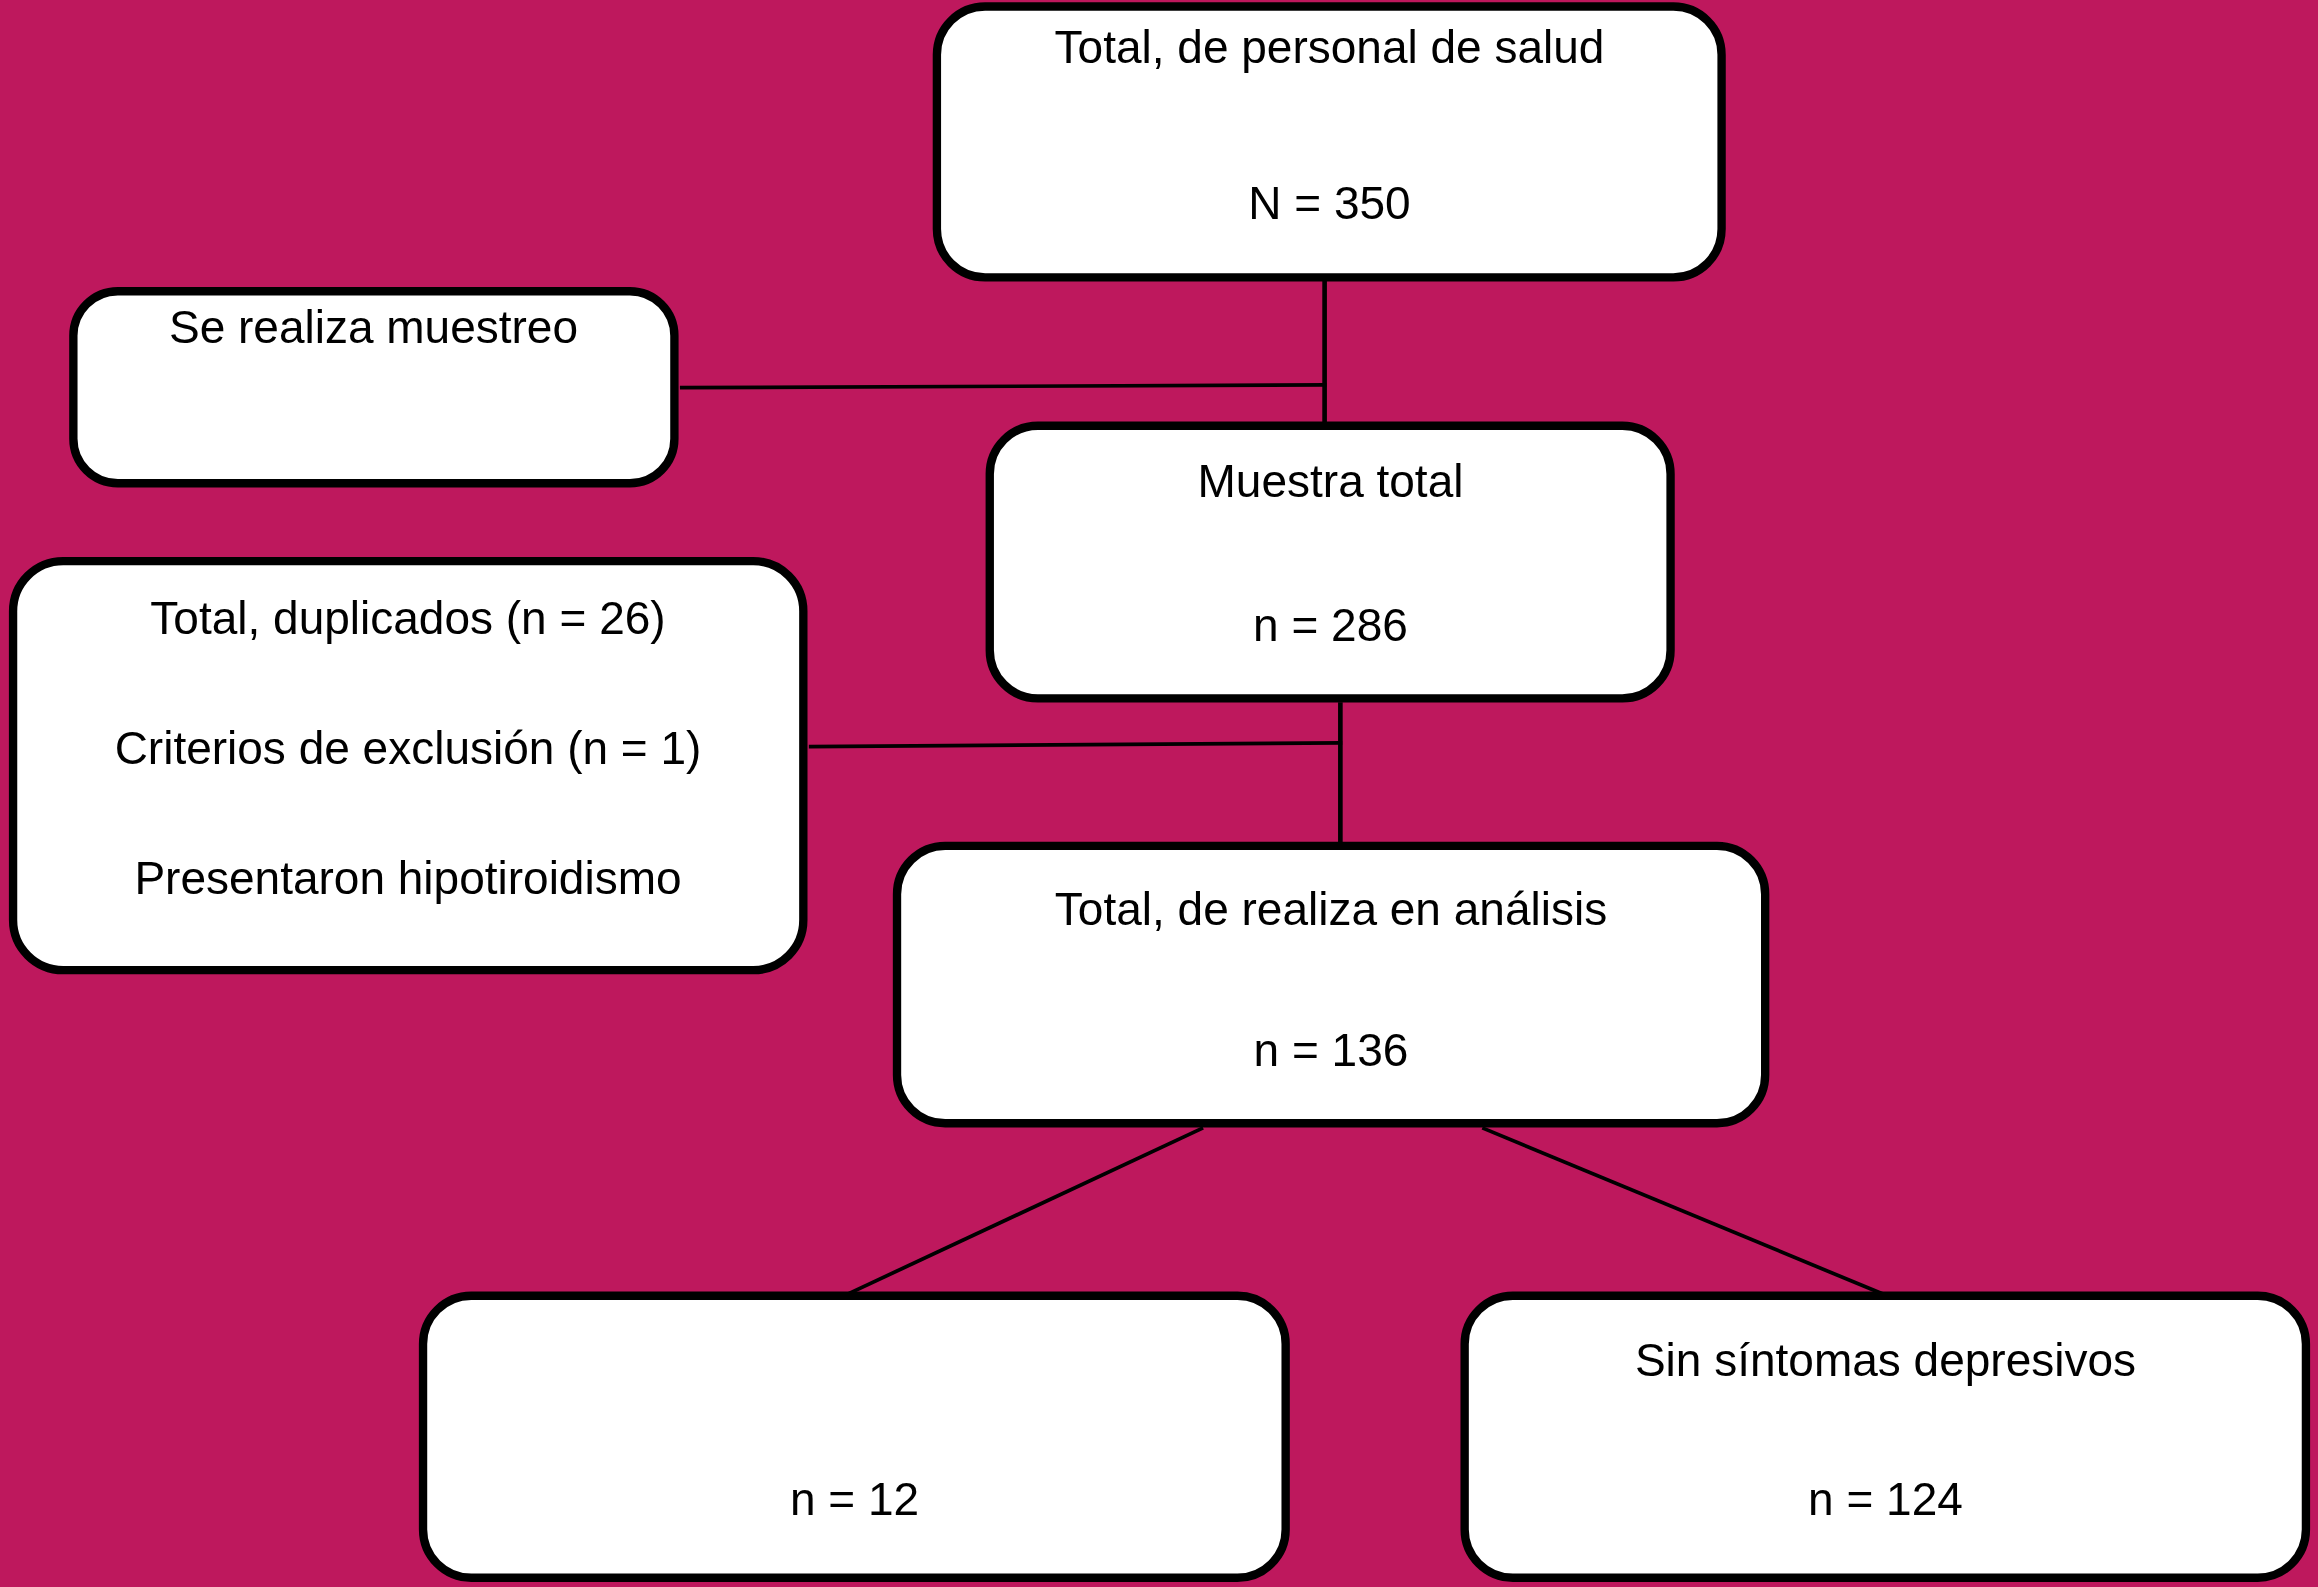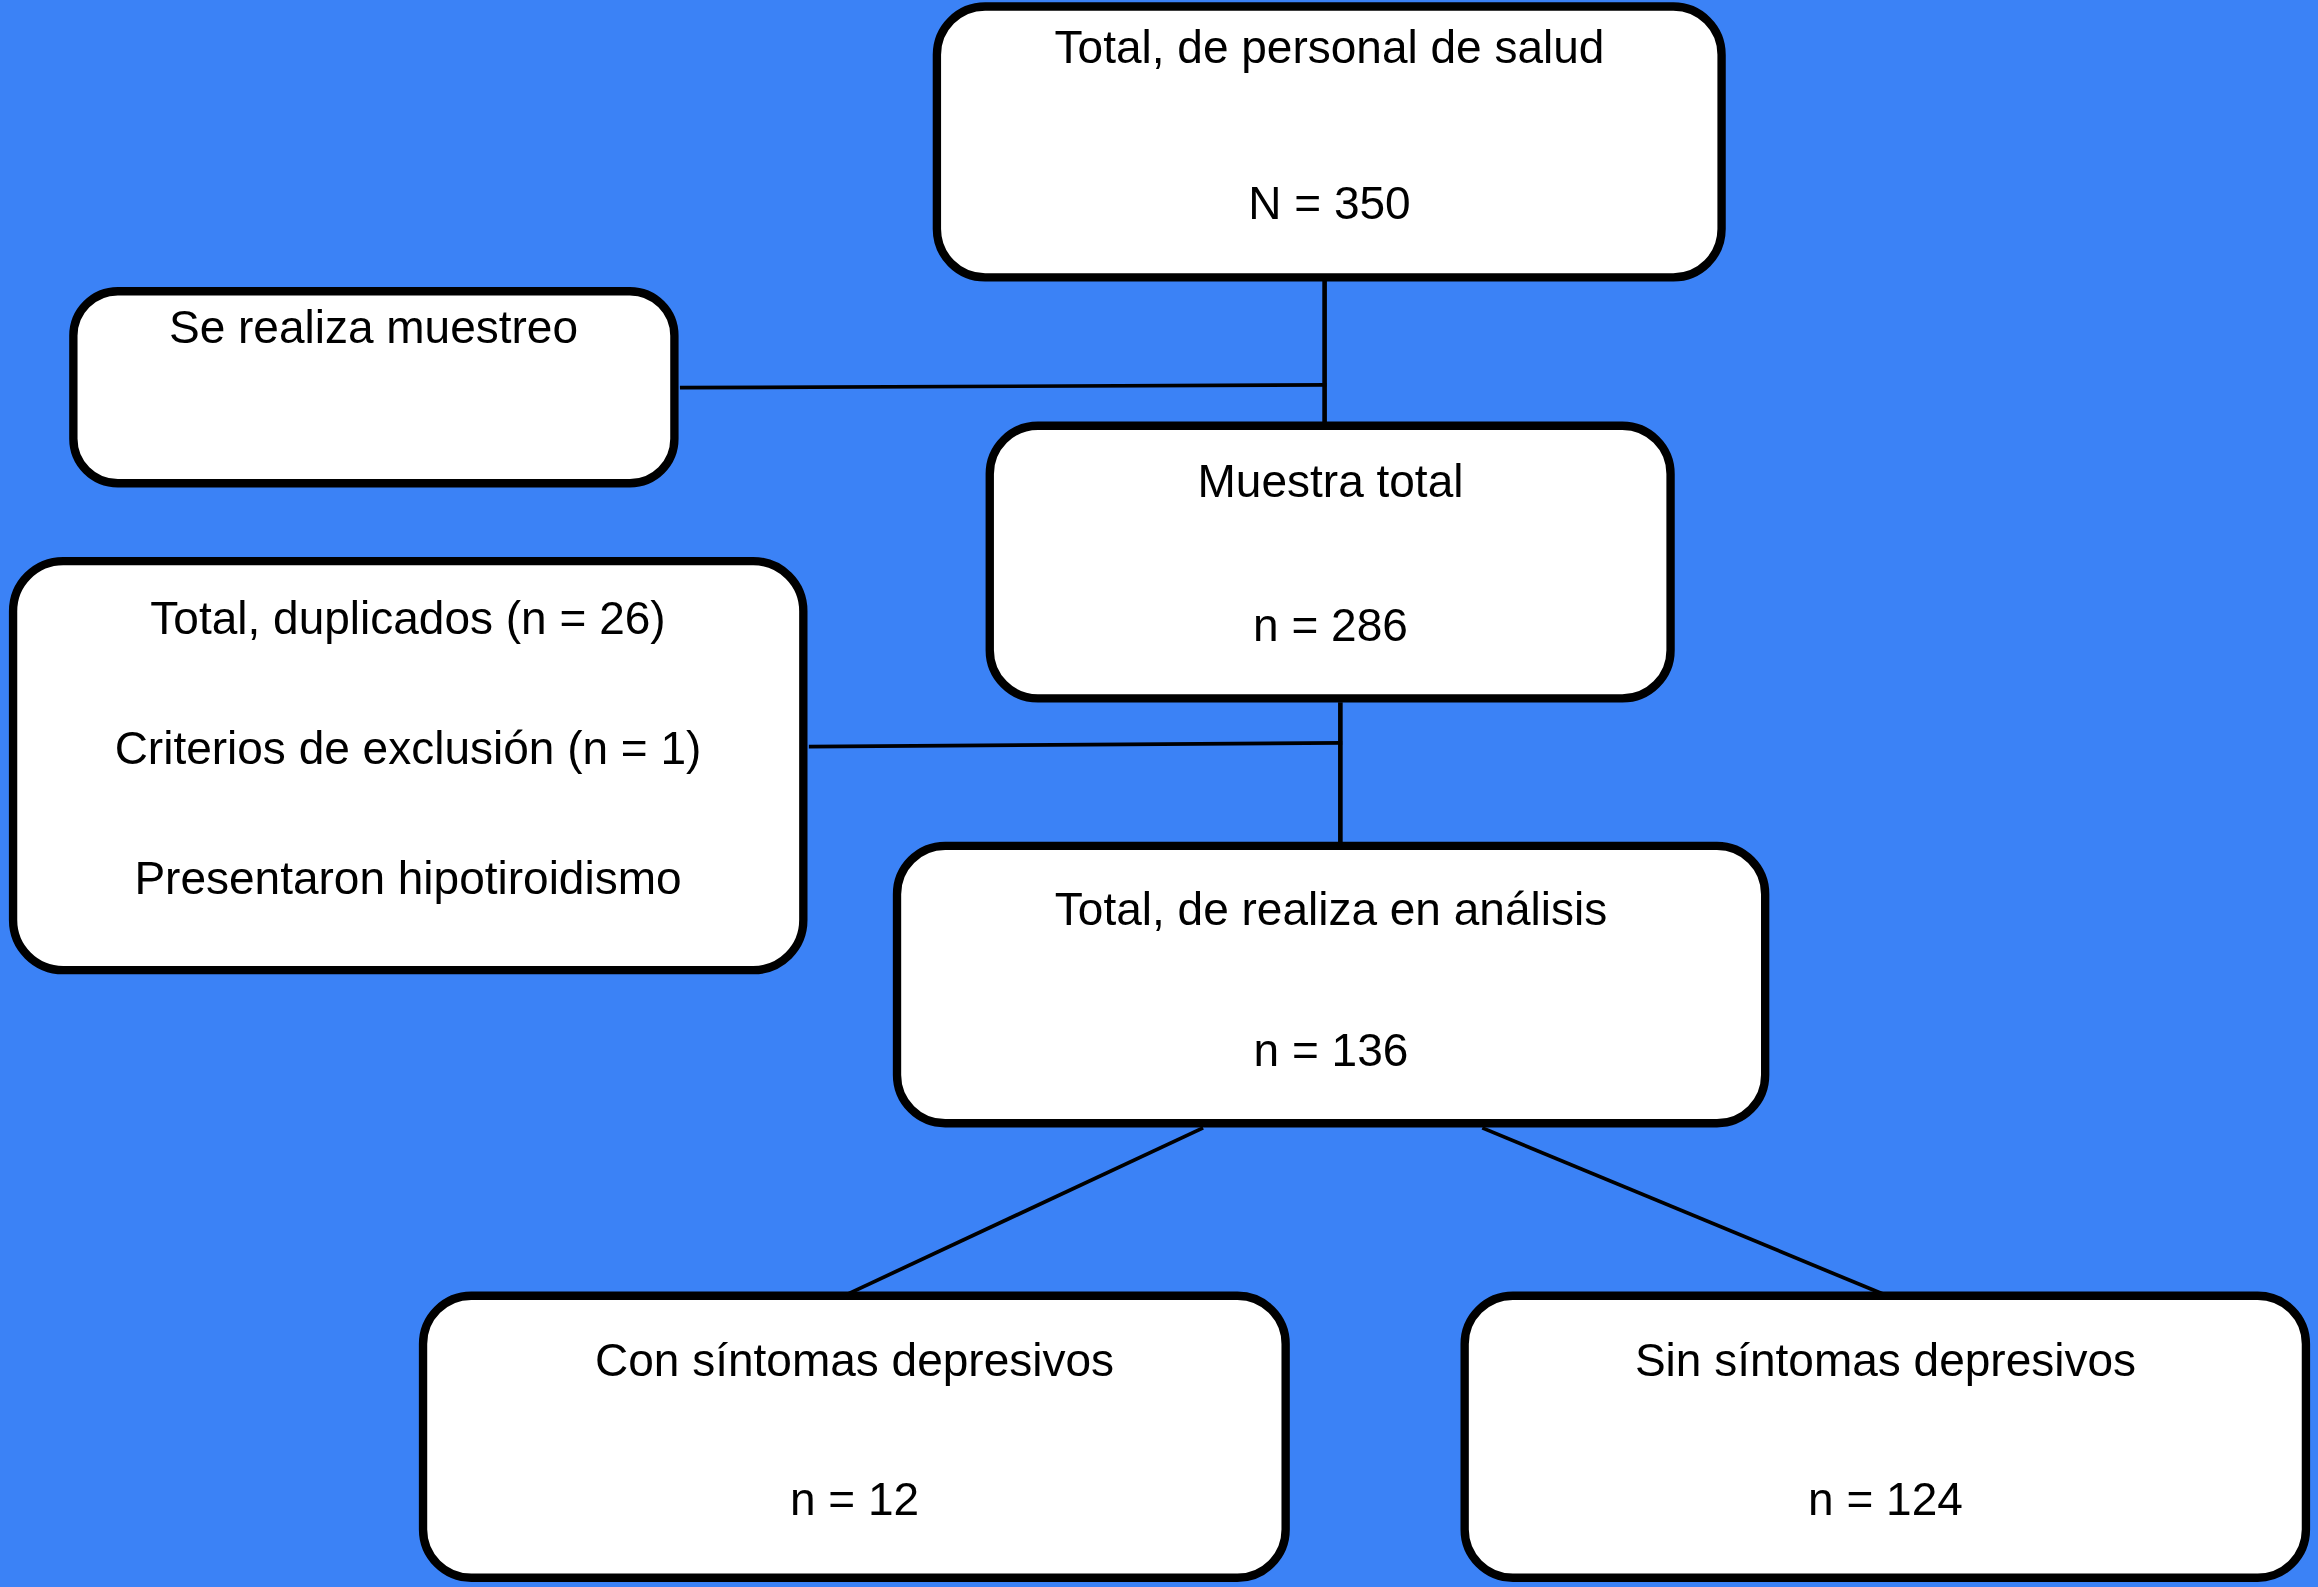--- a/index.html
+++ b/index.html
@@ -5,21 +5,21 @@
 <style>
   html, body {
     margin: 0;
     padding: 0;
     background: #ffffff;
   }
   #diagram-root {
     position: relative;
     width: 2319px;
     height: 1587px;
-    background: #3b82f6;
+    background: #be185d;
     overflow: hidden;
     font-family: "Liberation Sans", sans-serif;
   }
   svg.flow-canvas {
     position: absolute;
     left: 0;
     top: 0;
     width: 2319px;
     height: 1587px;
     display: block;
@@ -89,20 +89,19 @@
   <div class="node-text" style="left:990px; top:454px; width:681px;">Muestra total</div>
   <div class="node-text" style="left:990px; top:598px; width:681px;">n = 286</div>
 
   <div class="node-text" style="left:13px; top:591px; width:790px;">Total, duplicados (n = 26)</div>
   <div class="node-text" style="left:13px; top:721px; width:790px;">Criterios de exclusión (n = 1)</div>
   <div class="node-text" style="left:13px; top:851px; width:790px;">Presentaron  hipotiroidismo</div>
 
   <div class="node-text" style="left:897px; top:882px; width:868px;">Total, de realiza en análisis</div>
   <div class="node-text" style="left:897px; top:1023px; width:868px;">n = 136</div>
 
-  <div class="node-text" style="left:423px; top:1333px; width:863px;">Con síntomas depresivos</div>
   <div class="node-text" style="left:423px; top:1472px; width:863px;">n = 12</div>
 
   <div class="node-text" style="left:1465px; top:1333px; width:841px;">Sin síntomas depresivos</div>
   <div class="node-text" style="left:1465px; top:1472px; width:841px;">n = 124</div>
 
 </div>
 
 
 </body></html>

